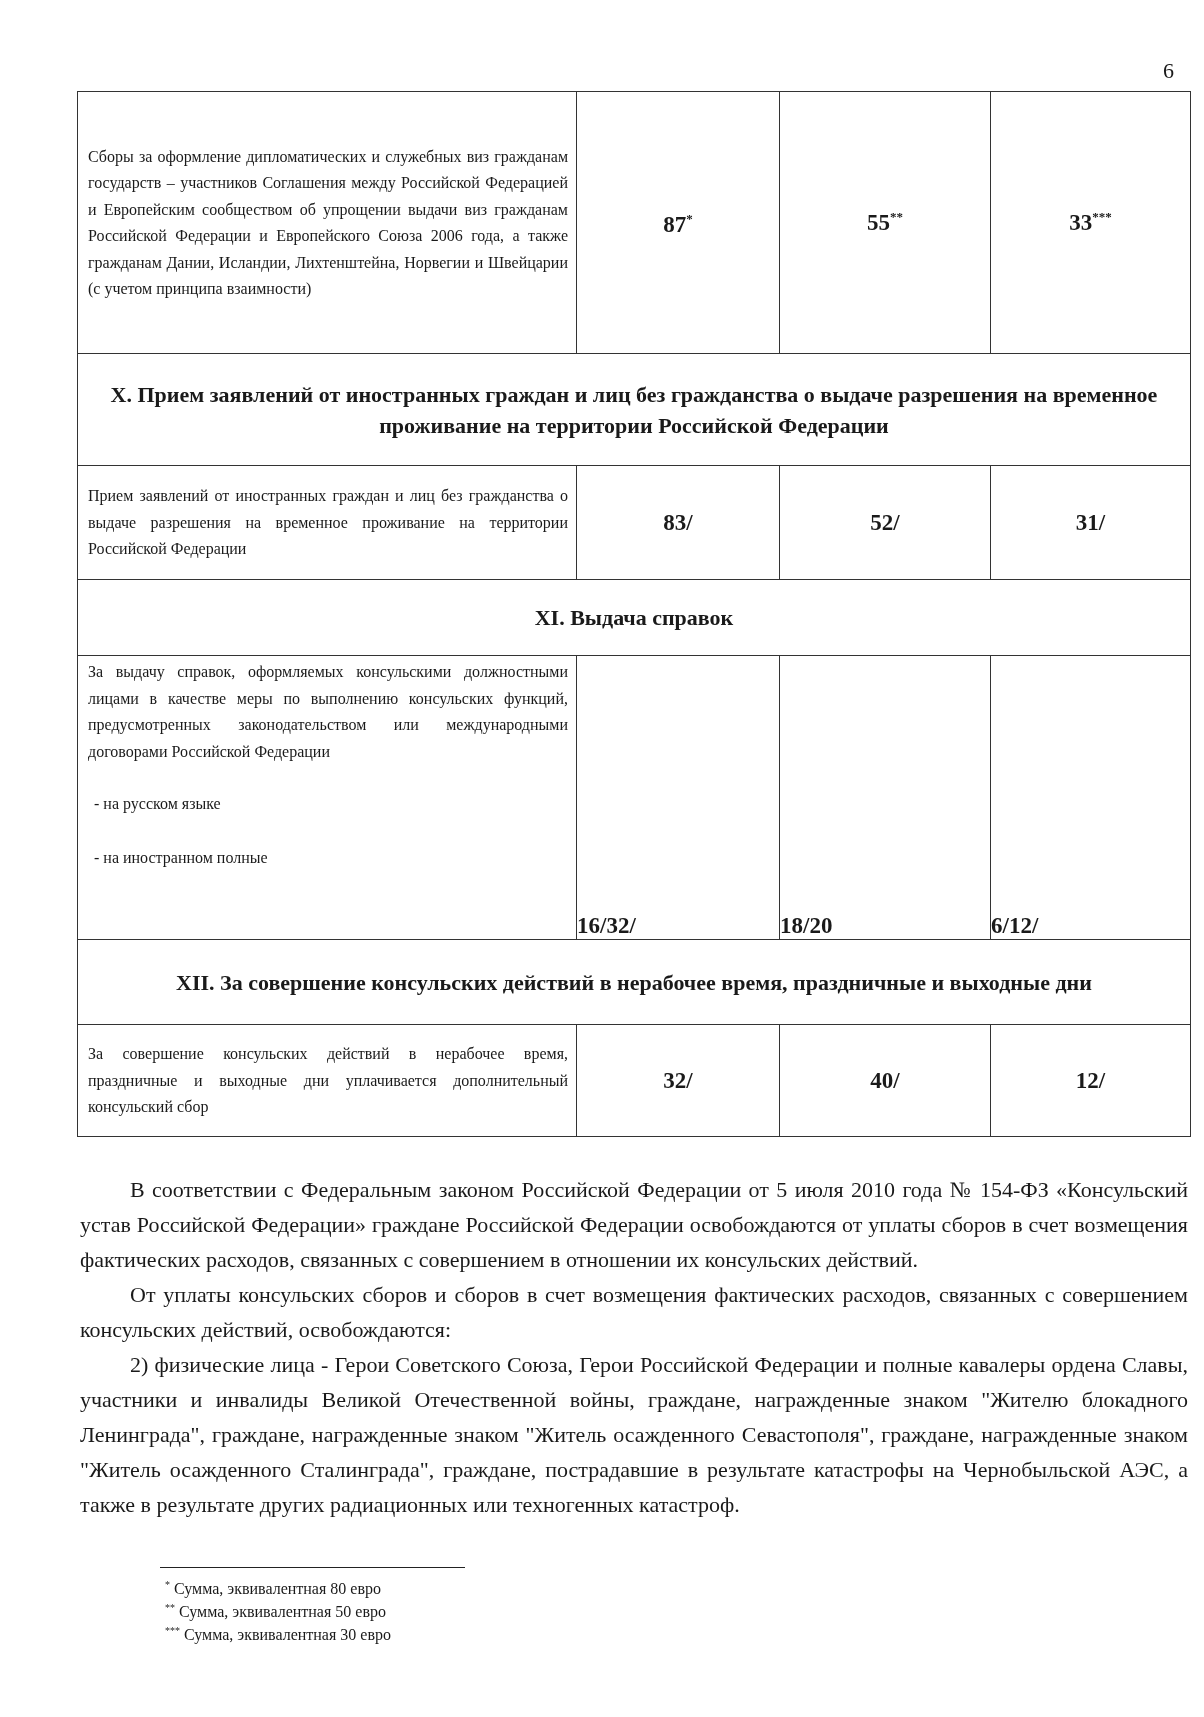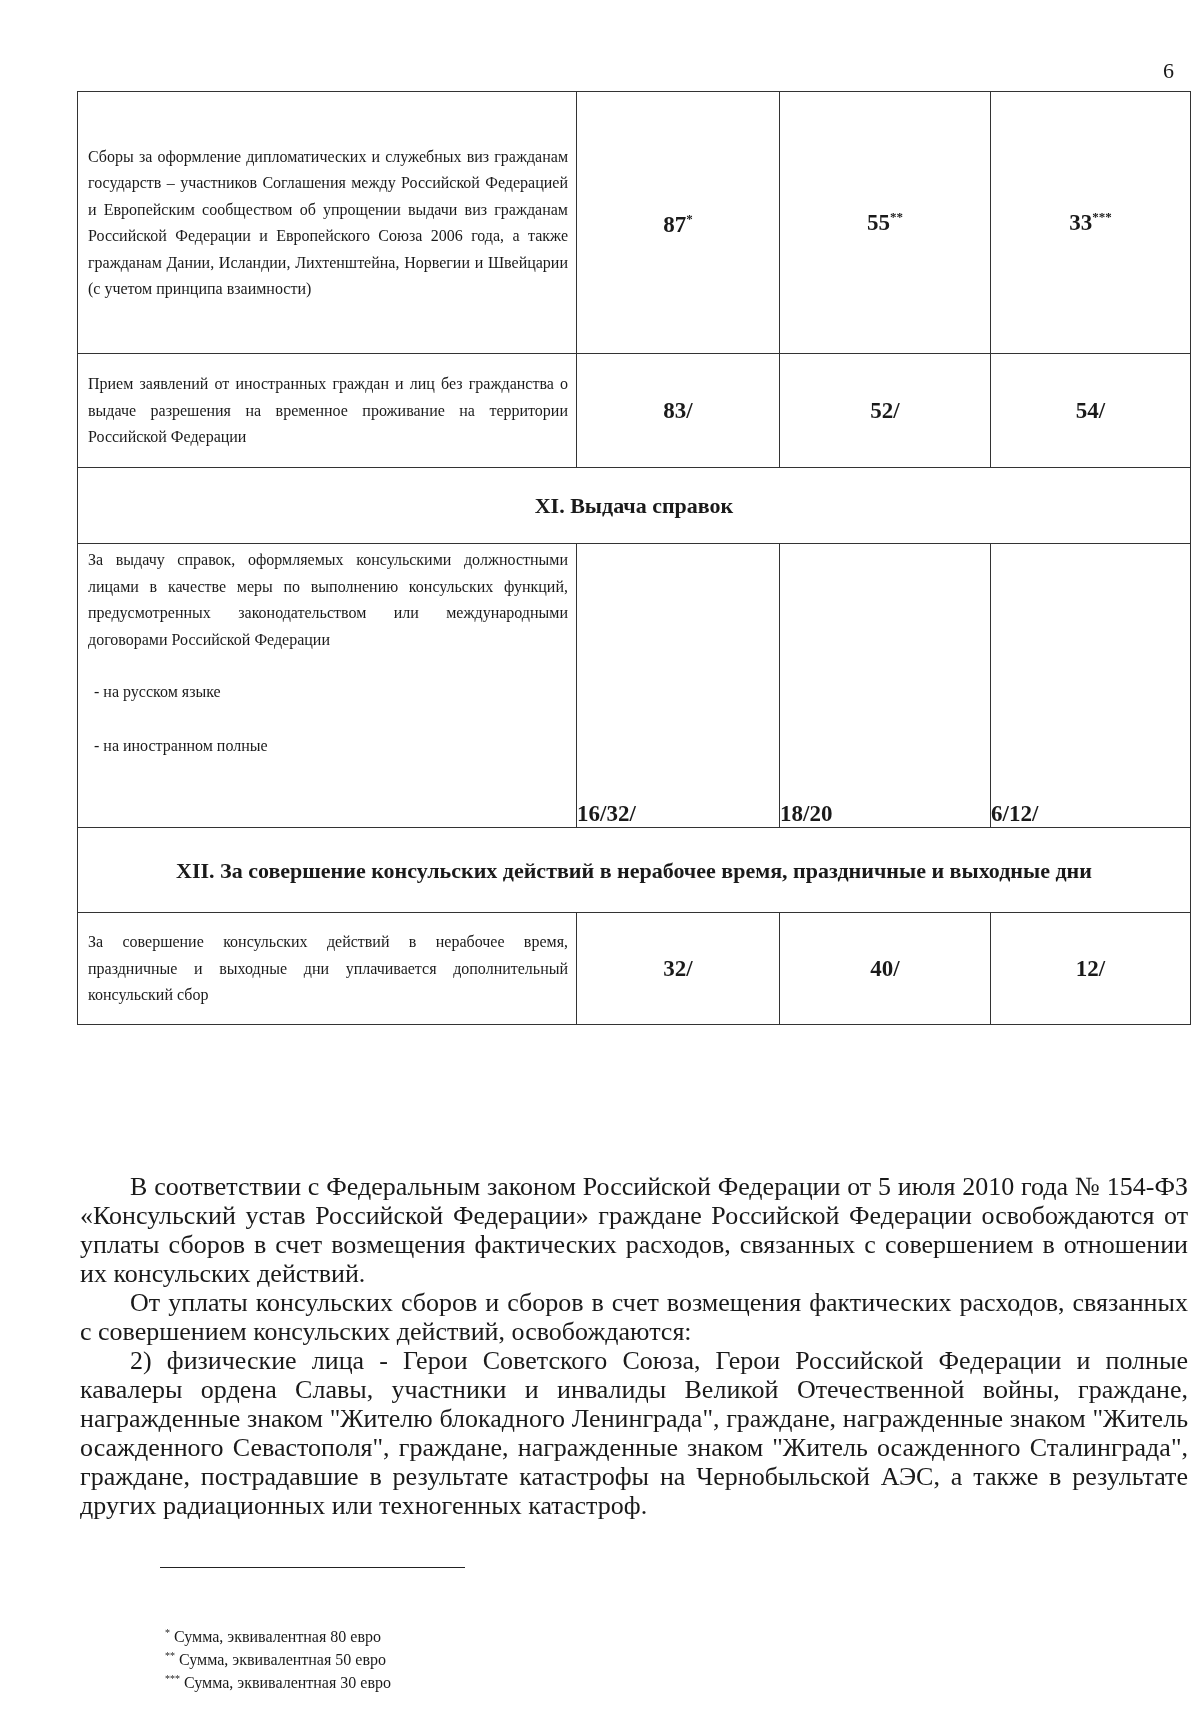--- a/index.html
+++ b/index.html
@@ -37,30 +37,30 @@
     text-align: center; font-weight: bold; font-size: 23px;
   }
   .val sup { font-size: 13px; vertical-align: 9px; }
   .section {
     text-align: center; font-weight: bold; font-size: 22px; line-height: 31px;
   }
   .sub-item { display: block; padding-left: 6px; text-align: left; }
   .vstack { display: flex; flex-direction: row; align-items: center; }
   .body-text {
     position: absolute; left: 80px; width: 1108px; top: 1172px;
-    font-size: 26px; line-height: 29px;
+    font-size: 22px; line-height: 35px;
     text-align: justify;
   }
   .body-text p { margin: 0; text-indent: 50px; }
   .footnote-rule {
     position: absolute; left: 160px; top: 1567px; width: 305px; height: 0;
     border-top: 1.5px solid #222;
   }
   .footnotes {
-    position: absolute; left: 165px; top: 1624px;
+    position: absolute; left: 165px; top: 1576px;
     font-size: 16px; line-height: 18.5px;
   }
   .footnotes sup { font-size: 10px; }
 </style>
 </head>
 <body>
 
 <div class="page-number">6</div>
 
 <table class="fees">
@@ -78,26 +78,29 @@
         <span>87</span><sup>*</sup>
       </td>
       <td class="val">
         <span>55</span><sup>**</sup>
       </td>
       <td class="val">
         <span>33</span><sup>***</sup>
       </td>
     </tr>
 
+    <tr style="height:112px;">
+      <td colspan="4" class="section" style="padding:0 20px;">X. Прием заявлений от иностранных граждан и лиц без гражданства о выдаче разрешения на временное проживание на территории Российской Федерации</td>
+    </tr>
 
     <tr style="height:114px;">
       <td class="desc">Прием заявлений от иностранных граждан и лиц без гражданства о выдаче разрешения на временное проживание на территории Российской Федерации</td>
       <td class="val">83/</td>
       <td class="val">52/</td>
-      <td class="val">54/</td>
+      <td class="val">31/</td>
     </tr>
 
     <tr style="height:76px;">
       <td colspan="4" class="section">XI. Выдача справок</td>
     </tr>
 
     <tr style="height:284px;">
       <td class="desc" style="vertical-align:top;">
         <div>За выдачу справок, оформляемых консульскими должностными лицами в качестве меры по выполнению консульских функций, предусмотренных законодательством или международными договорами Российской Федерации</div>
         <div style="height:26px;"></div>

